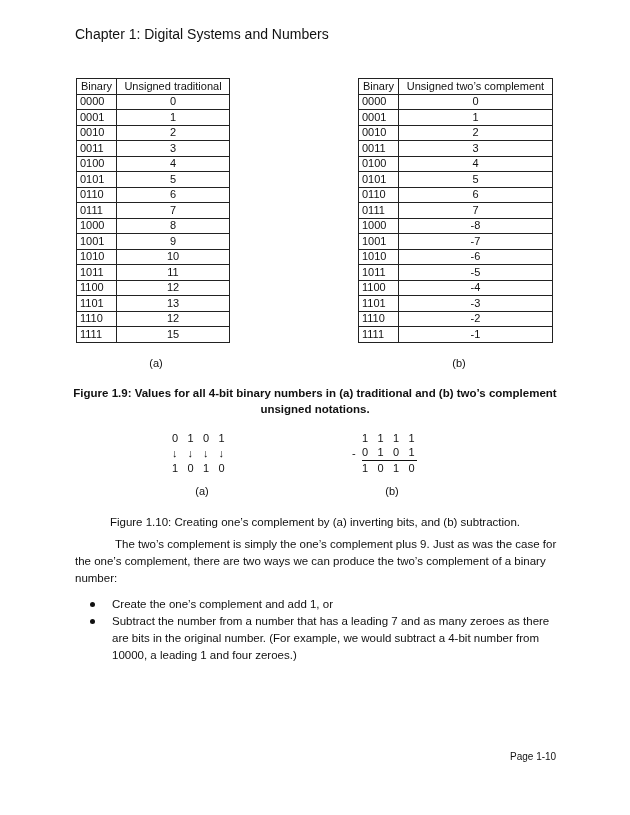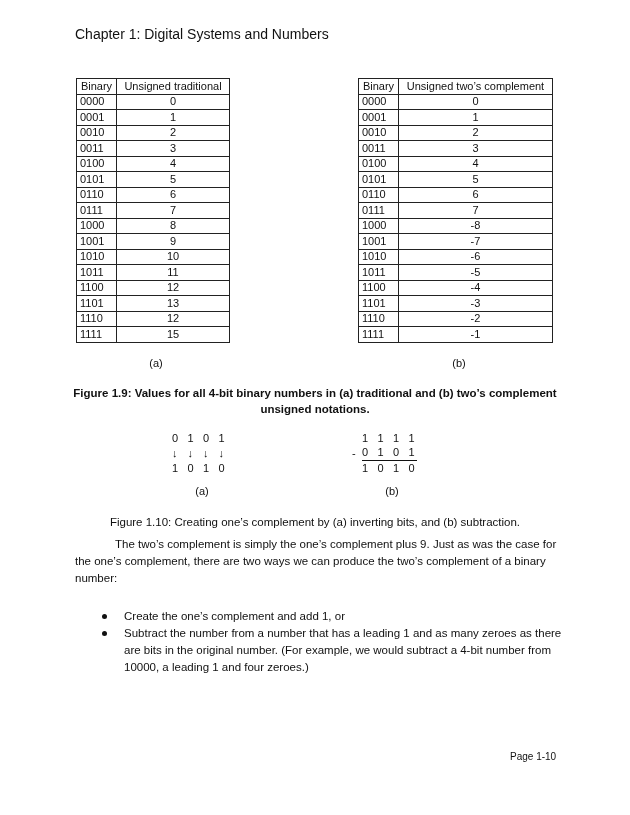--- a/index.html
+++ b/index.html
@@ -15,21 +15,21 @@
   #tableA { left: 76px; top: 78px; }
   #tableA col.c1 { width: 40px; } #tableA col.c2 { width: 113px; }
   #tableB { left: 358px; top: 78px; }
   #tableB col.c1 { width: 40px; } #tableB col.c2 { width: 154px; }
   .sub { font-size: 11px; text-align: center; }
   .caption { font-size: 11.5px; text-align: center; line-height: 16px; }
   .digits { font-size: 11px; letter-spacing: 0; line-height: 15px; }
   .digits span.d { display: inline-block; width: 15.5px; text-align: left; }
   .under { border-bottom: 1px solid #111; }
   .para { font-size: 11.5px; line-height: 17px; }
-  ul.bul { position: absolute; left: 88px; top: 596px; width: 470px; margin: 12px; padding: 0; list-style: none; font-size: 11.5px; line-height: 17px; }
+  ul.bul { position: absolute; left: 88px; top: 596px; width: 470px; margin: 0; padding: 0; list-style: none; font-size: 11.5px; line-height: 17px; }
   ul.bul li { position: relative; padding-left: 24px; }
   ul.bul li .dot { position: absolute; left: 2px; top: 6px; width: 5px; height: 5px; border-radius: 50%; background: #111; }
   .pagenum { left: 510px; top: 751px; font-size: 10px; }
 </style>
 </head>
 <body>
 
 <div class="abs header">Chapter 1: Digital Systems and Numbers</div>
 
 <table class="bt" id="tableA">
@@ -232,19 +232,19 @@
   <div>number:</div>
 </div>
 
 <ul class="bul">
   <li>
     <span class="dot"></span>
     <div>Create the one’s complement and add 1, or</div>
   </li>
   <li>
     <span class="dot"></span>
-    <div>Subtract the number from a number that has a leading 1 and as many zeroes as there</div>
+    <div>Subtract the number from a number that has a leading 7 and as many zeroes as there</div>
     <div>are bits in the original number. (For example, we would subtract a 4-bit number from</div>
     <div>10000, a leading 1 and four zeroes.)</div>
   </li>
 </ul>
 
 <div class="abs pagenum">Page 1-10</div>
 
 </body></html>

